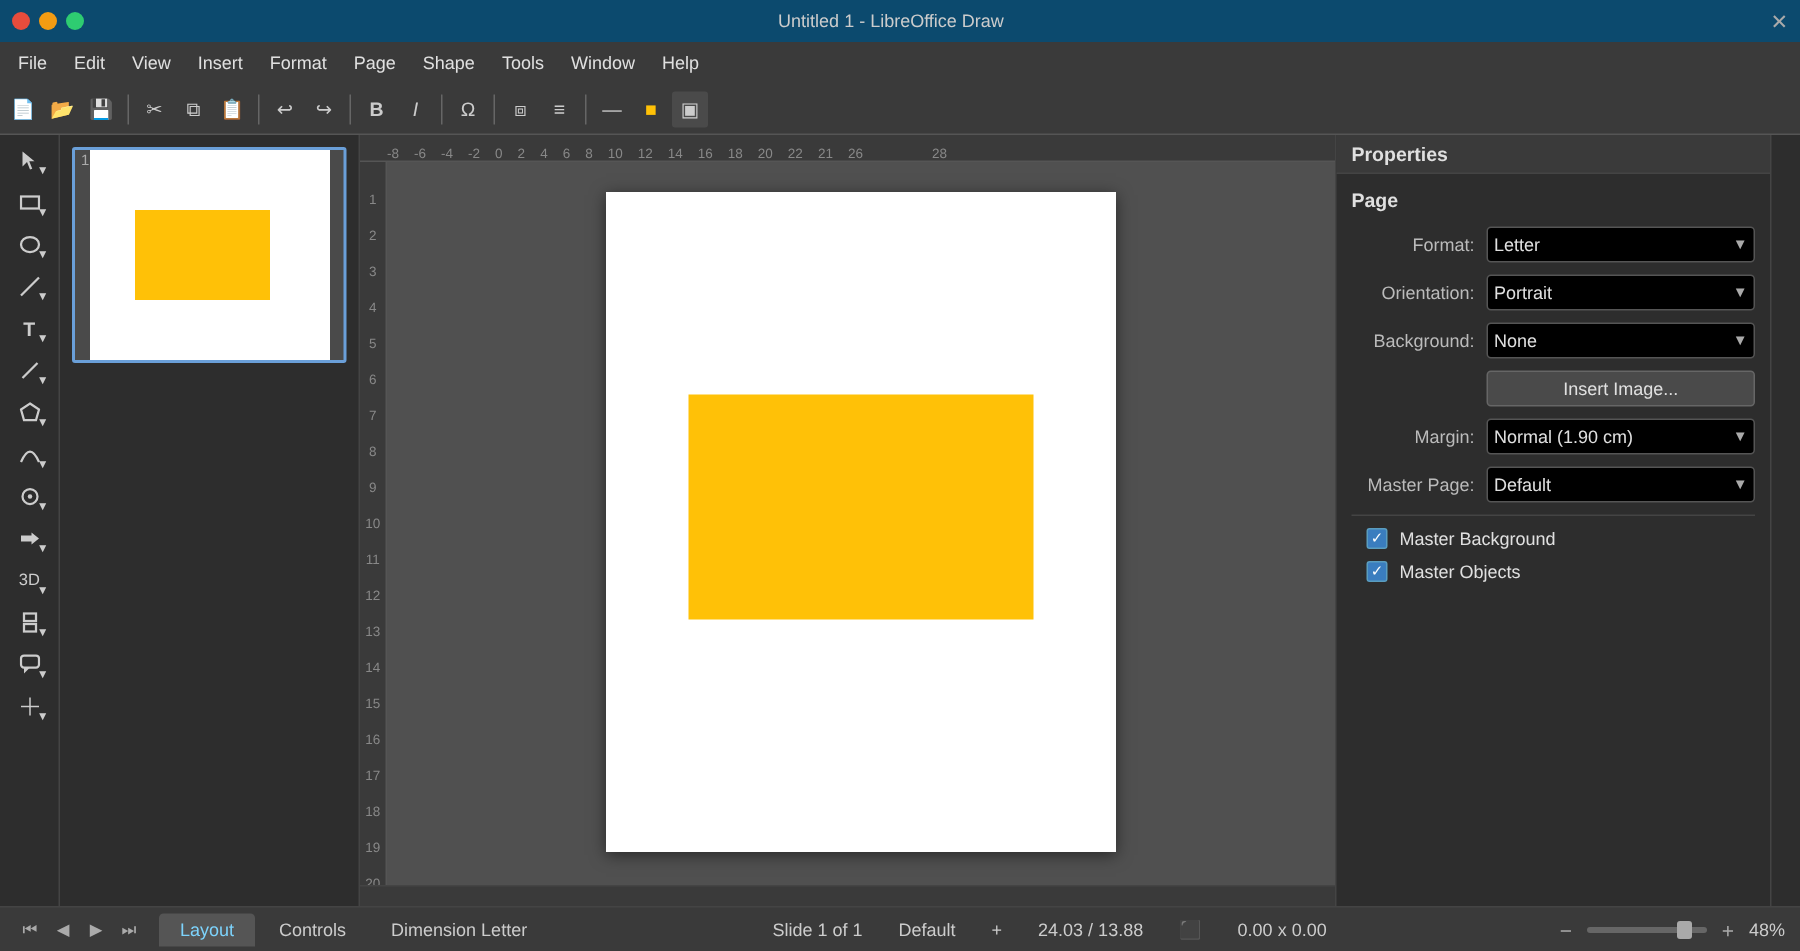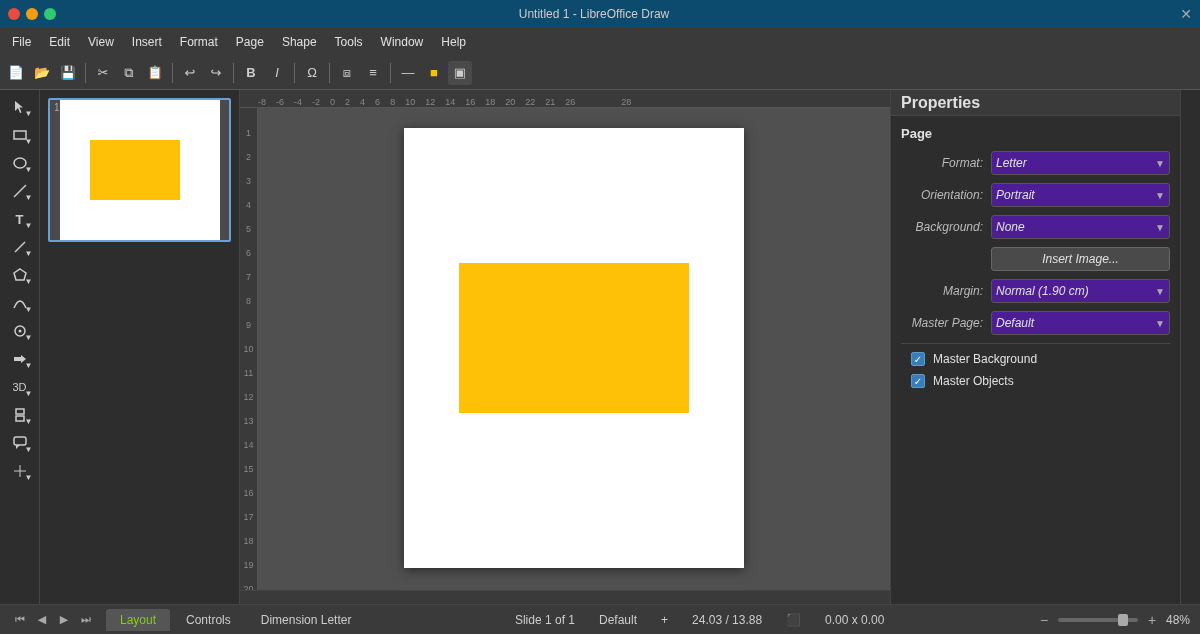--- a/index.html
+++ b/index.html
@@ -187,52 +187,51 @@
       border-left: 1px solid #444;
       display: flex;
       flex-direction: column;
     }
     .properties-header {
       height: 26px;
       background: #3a3a3a;
       display: flex;
       align-items: center;
       padding: 0 10px;
-      font-size: 16px;
+      font-size: 13px;
       font-weight: bold;
       color: #e0e0e0;
       border-bottom: 1px solid #444;
     }
     .properties-content {
       padding: 10px;
       flex: 1;
     }
     .prop-section-title {
       font-size: 13px;
       color: #e0e0e0;
       margin-bottom: 10px;
       font-weight: bold;
     }
     .prop-row {
       display: flex;
       align-items: center;
       margin-bottom: 8px;
-      font-style: italic;
     }
     .prop-label {
       width: 90px;
       text-align: right;
       color: #bbb;
       font-size: 12px;
       padding-right: 8px;
     }
     .prop-select {
       flex: 1;
       height: 24px;
-      background: #4c1d95;
+      background: #000000;
       color: #e0e0e0;
       border: 1px solid #555;
       border-radius: 3px;
       padding: 0 4px;
       font-size: 12px;
       display: flex;
       align-items: center;
       justify-content: space-between;
       cursor: pointer;
     }
@@ -293,21 +292,21 @@
     .statusbar-tabs { display: flex; gap: 2px; }
     .status-tab {
       padding: 4px 14px;
       cursor: pointer;
       border-radius: 3px 3px 0 0;
       font-size: 12px;
       color: #ccc;
     }
     .status-tab.active {
       background: #555;
-      color: #84cc16;
+      color: #7dd3fc;
     }
     .zoom-controls { display: flex; align-items: center; gap: 4px; }
     .zoom-slider {
       width: 80px; height: 4px;
       background: #666;
       border-radius: 2px;
       position: relative;
     }
     .zoom-slider-thumb {
       position: absolute;

